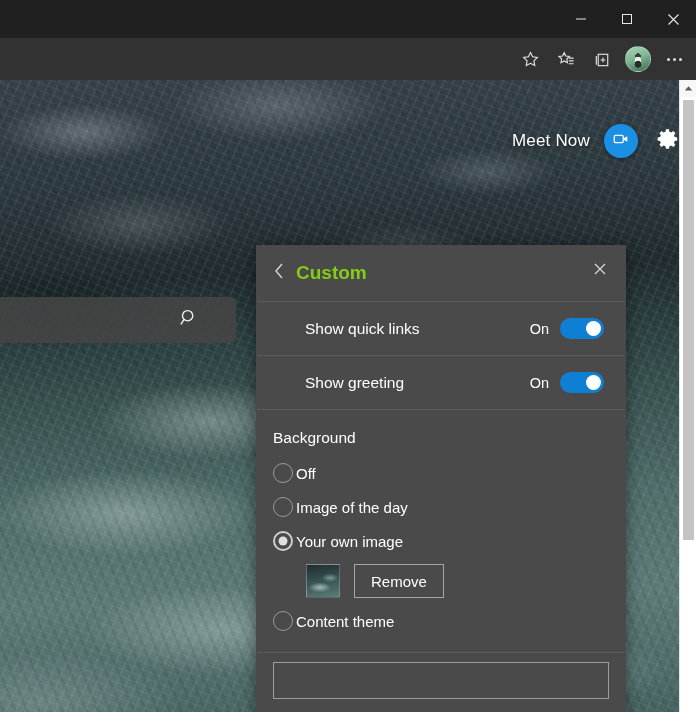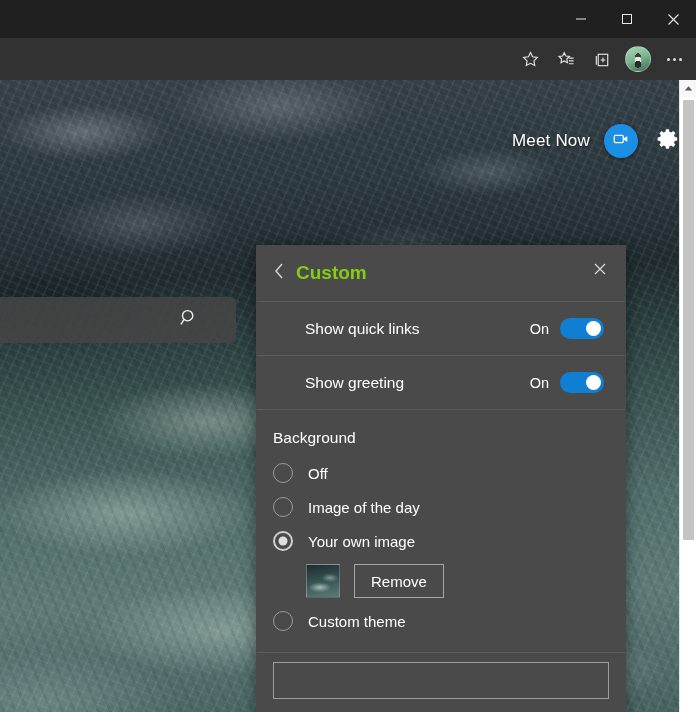--- a/index.html
+++ b/index.html
@@ -130,21 +130,21 @@
 
   .section-title { font-size:15.5px; color:#fff; padding:19px 0 9px 17px; }
 
   .radio-row { display:flex; align-items:center; padding:7px 0 7px 17px; }
   .radio { width:20px; height:20px; border-radius:50%; border:1.6px solid #9a9a9a; position:relative; flex:none; }
   .radio.checked { border:2.5px solid #cfcfcf; }
   .radio.checked::after {
     content:""; position:absolute; left:50%; top:50%; transform:translate(-50%,-50%);
     width:9px; height:9px; border-radius:50%; background:#dedede;
   }
-  .radio-label { font-size:15px; color:#fff; margin-left:15px; }
+  .radio-label { font-size:15px; color:#fff; margin-left:3px; }
 
   .thumb-row { display:flex; align-items:center; padding:6px 0 6px 50px; }
   .thumb {
     width:34px; height:34px; flex:none; border:1px solid rgba(255,255,255,.25);
     background-color:#3c565a;
     background-image:
       radial-gradient(ellipse 16px 7px at 40% 70%, rgba(235,245,243,.6), rgba(0,0,0,0) 70%),
       radial-gradient(ellipse 12px 6px at 72% 40%, rgba(220,235,232,.45), rgba(0,0,0,0) 70%),
       linear-gradient(170deg,#222c31 0%,#35504f 45%,#5a7d78 100%);
   }
@@ -322,21 +322,21 @@
         <span class="radio-label">Your own image</span>
       </div>
 
       <div class="thumb-row">
         <span class="thumb"></span>
         <button class="remove-btn">Remove</button>
       </div>
 
       <div class="radio-row">
         <span class="radio"></span>
-        <span class="radio-label">Custom theme</span>
+        <span class="radio-label">Content theme</span>
       </div>
 
       <div class="divider" style="margin-top:14px"></div>
 
 
       <div class="dropdown">
         
         
       </div>
 

